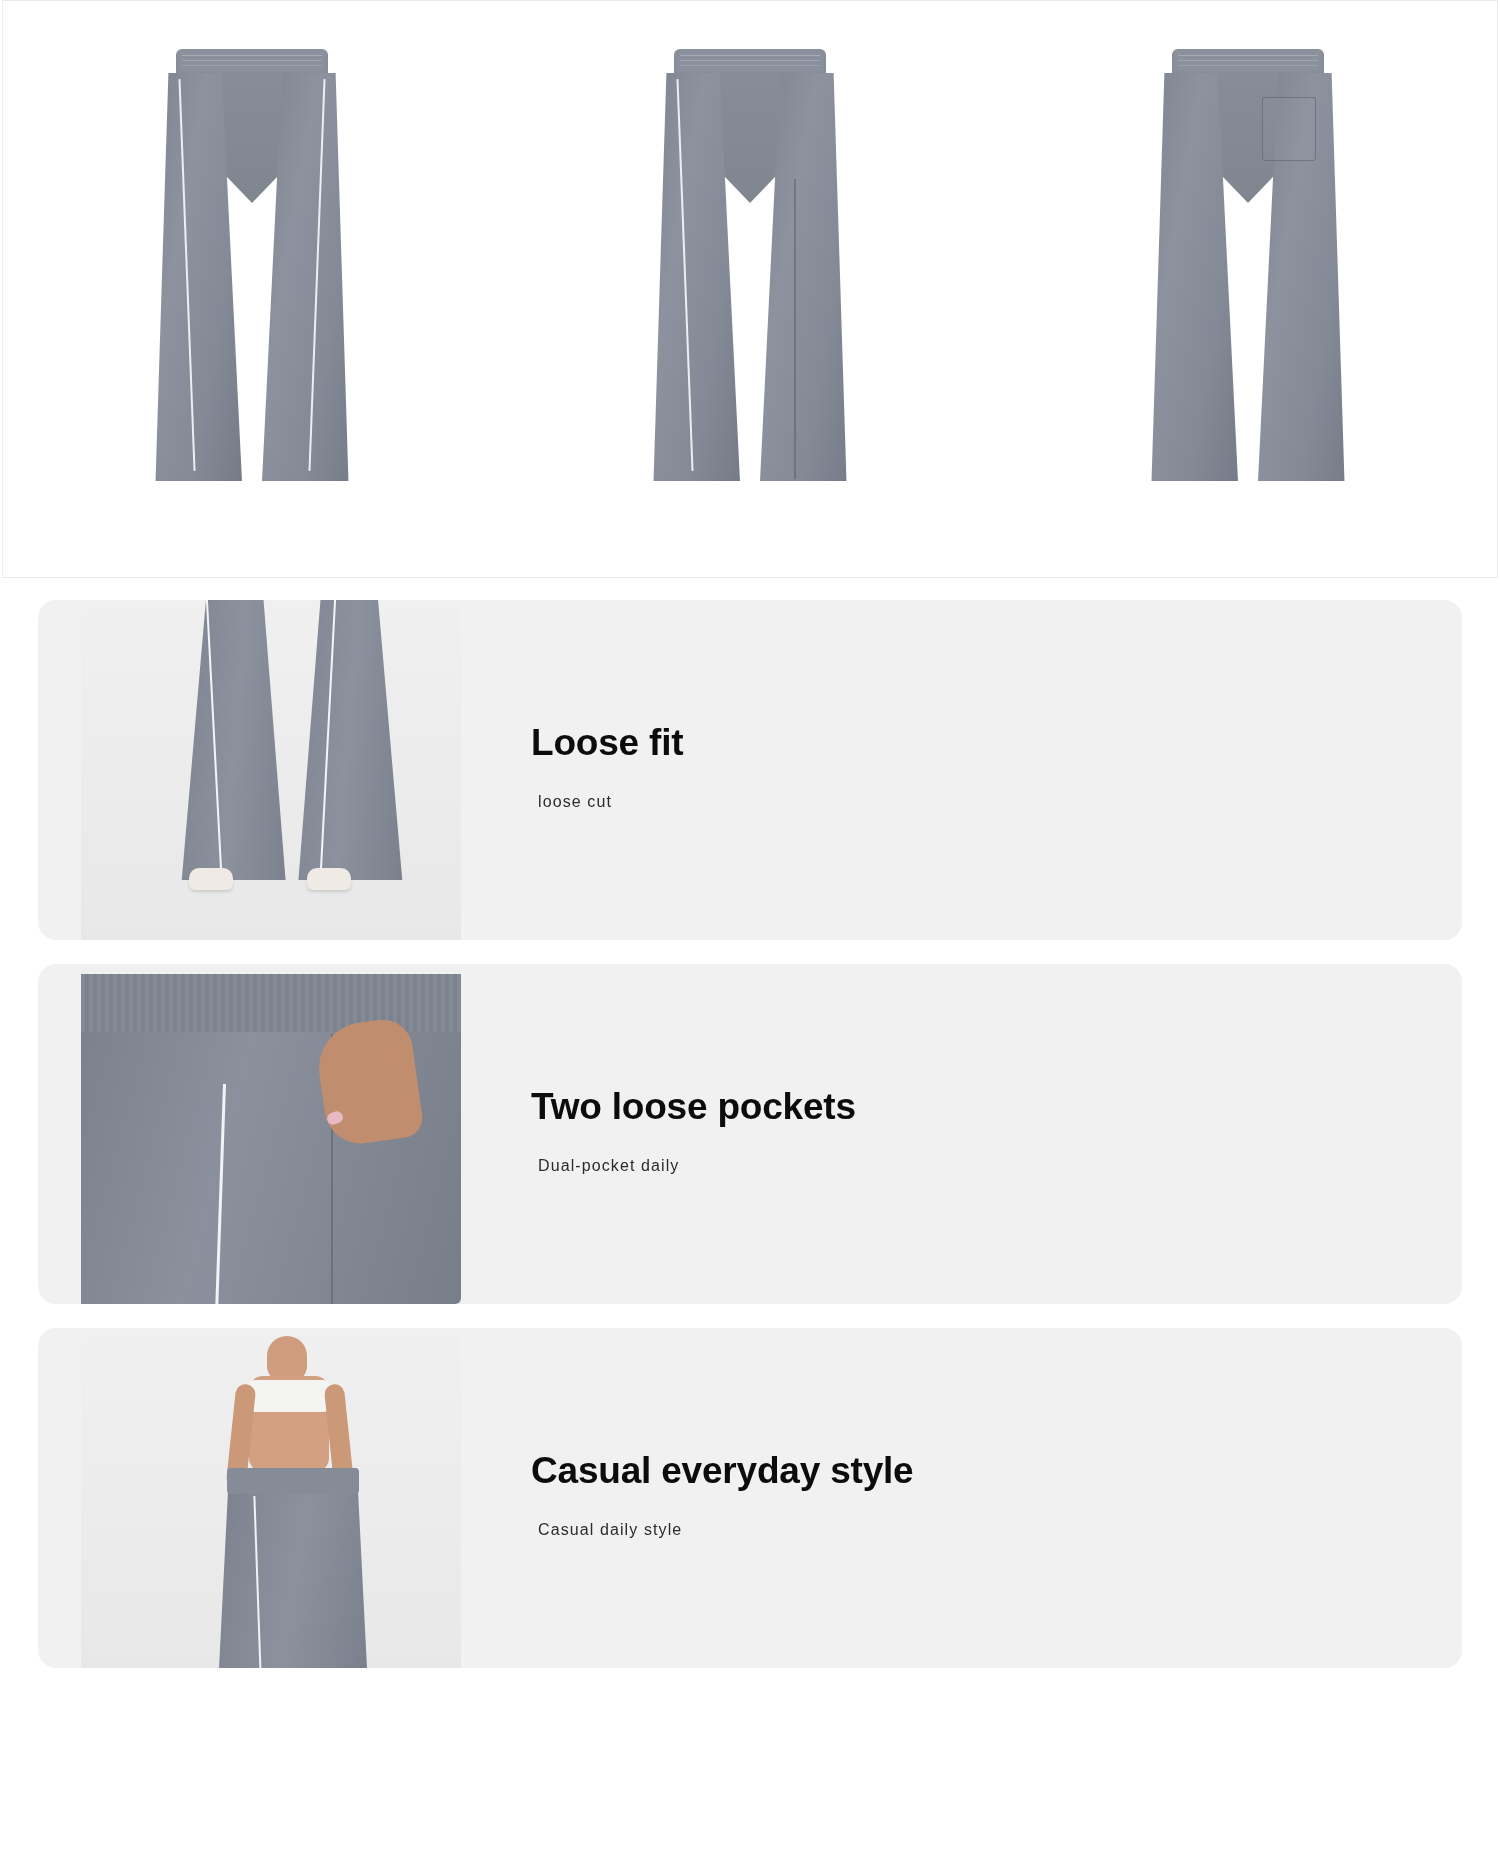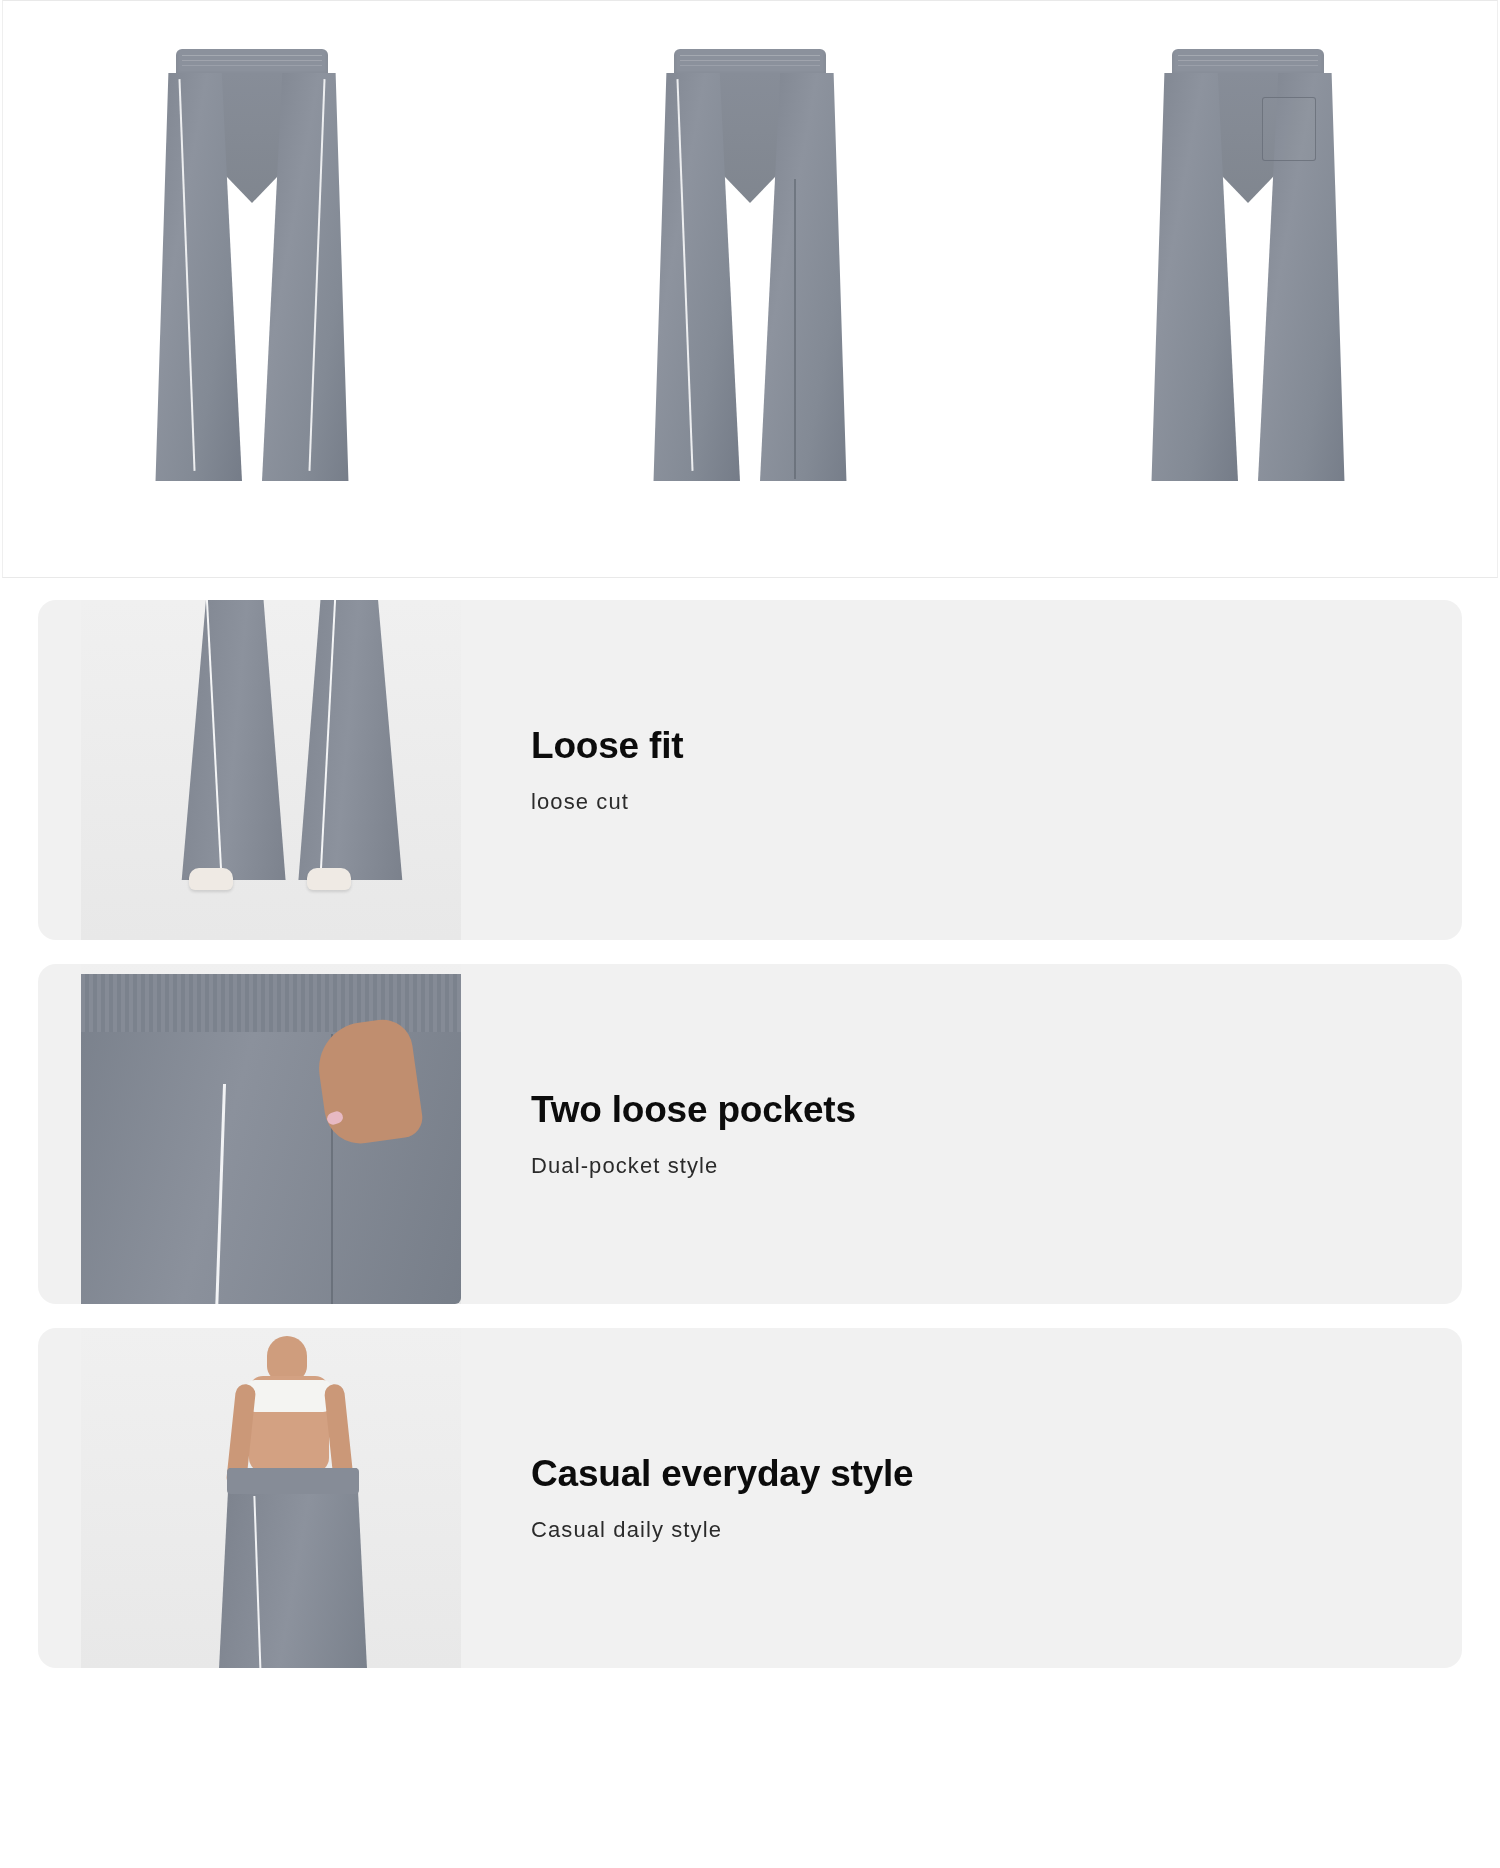--- a/index.html
+++ b/index.html
@@ -173,24 +173,24 @@
     padding-left: 70px;
   }
   .feature-title {
     font-size: 37px;
     font-weight: bold;
     color: #0c0c0c;
     margin: 0 0 22px 0;
     letter-spacing: -0.2px;
   }
   .feature-sub {
-    font-size: 22px;
+    font-size: 16px;
     color: #2b2b2b;
     letter-spacing: 1.1px;
-    margin: 0;
+    margin: 7px;
   }
 
   
   .photo {
     position: absolute;
     inset: 0;
     background: linear-gradient(180deg,#f0f0f0,#e8e8e8);
   }
 
   
@@ -413,21 +413,21 @@
           <div class="c2-body"></div>
           <div class="c2-band"></div>
           <div class="c2-pipe"></div>
           <div class="c2-seam"></div>
           <div class="c2-hand"></div>
           <div class="c2-nail"></div>
         </div>
       </div>
       <div class="feature-text">
         <div class="feature-title">Two loose pockets</div>
-        <div class="feature-sub">Dual-pocket style</div>
+        <div class="feature-sub">Dual-pocket daily</div>
       </div>
     </div>
 
     <div class="feature-card">
       <div class="feature-media">
         <div class="photo">
           <div class="c3-head"></div>
           <div class="c3-torso"></div>
           <div class="c3-bra"></div>
           <div class="c3-arm l"></div>

